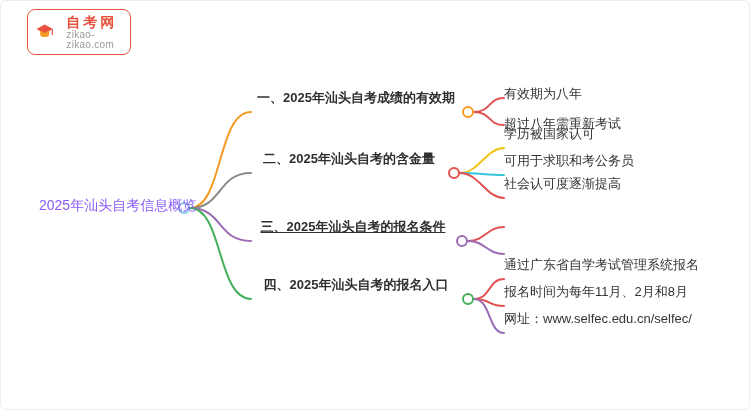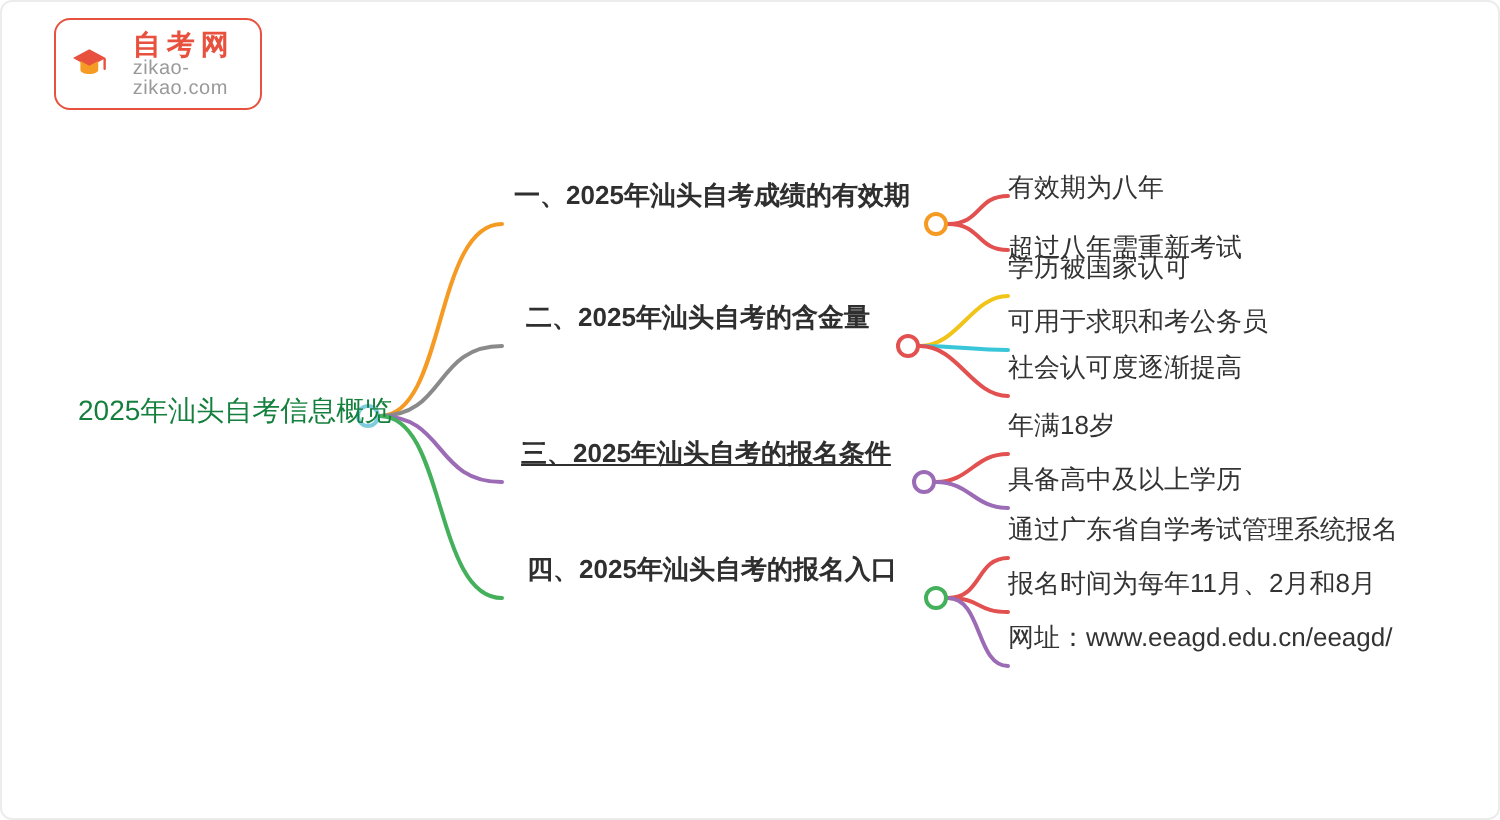--- a/index.html
+++ b/index.html
@@ -44,21 +44,21 @@
     line-height: 18px;
     padding-bottom: 3px;
     border-bottom: 2px solid transparent;
     white-space: nowrap;
   }
   .branch-label { font-weight: bold; color: #2f2f2f; text-align: center; }
   .root-label {
     position: absolute;
     left: 38px; top: 196px;
     font-size: 14px;
-    color: #15803d;
+    color: #8b5cf6;
     white-space: nowrap;
   }
 
   
   .logo-card {
     position: absolute;
     left: 26px; top: 8px;
     width: 104px; height: 46px;
     border: 1.5px solid #e8513d;
     border-radius: 8px;
@@ -135,20 +135,18 @@
   <div class="node branch-label bd-dark" style="left:250px; top:217px; width:204px;text-decoration:underline;">三、2025年汕头自考的报名条件</div>
   <div class="node branch-label bd-dark" style="left:250px; top:275px; width:210px;">四、2025年汕头自考的报名入口</div>
 
   <div class="node bd-red" style="left:503px; top:74px;  width:226px;margin-top:10px;">有效期为八年</div>
   <div class="node bd-red" style="left:503px; top:114px; width:226px;">超过八年需重新考试</div>
 
   <div class="node bd-yellow" style="left:503px; top:124px; width:226px;">学历被国家认可</div>
   <div class="node bd-cyan" style="left:503px; top:151px; width:226px;">可用于求职和考公务员</div>
   <div class="node bd-red" style="left:503px; top:174px; width:226px;">社会认可度逐渐提高</div>
 
-  <div class="node bd-red" style="left:503px; top:203px; width:226px;">年满18岁</div>
-  <div class="node bd-purple" style="left:503px; top:230px; width:226px;">具备高中及以上学历</div>
 
   <div class="node bd-red" style="left:503px; top:255px; width:226px;">通过广东省自学考试管理系统报名</div>
   <div class="node bd-red" style="left:503px; top:282px; width:226px;">报名时间为每年11月、2月和8月</div>
-  <div class="node bd-purple" style="left:503px; top:309px; width:226px;">网址：www.eeagd.edu.cn/eeagd/</div>
+  <div class="node bd-purple" style="left:503px; top:309px; width:226px;">网址：www.selfec.edu.cn/selfec/</div>
 
 </div>
 
 </body></html>

